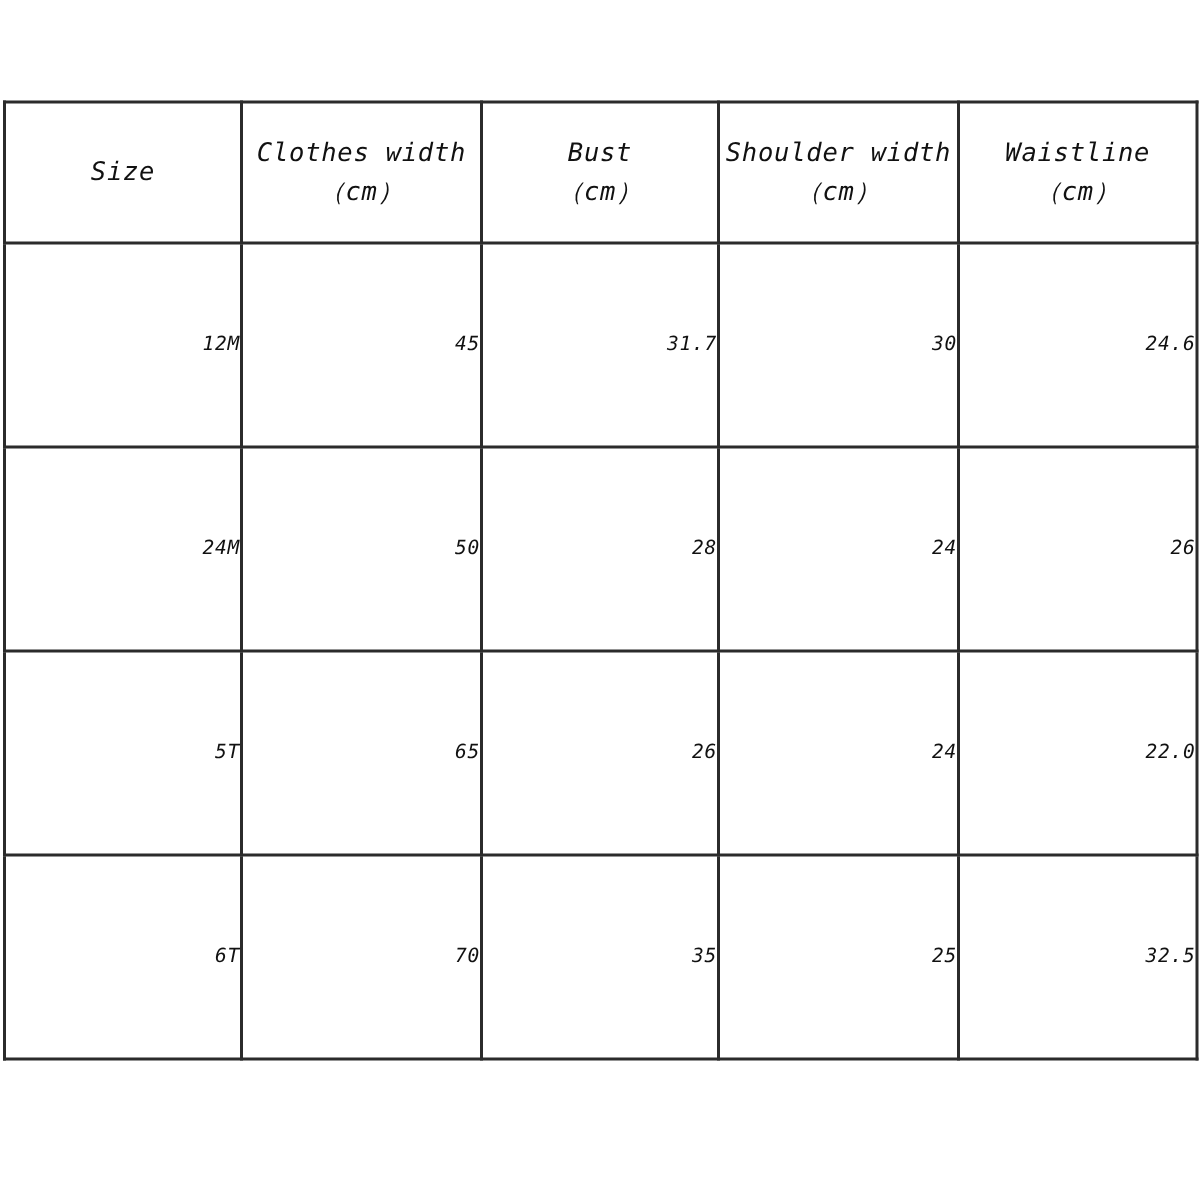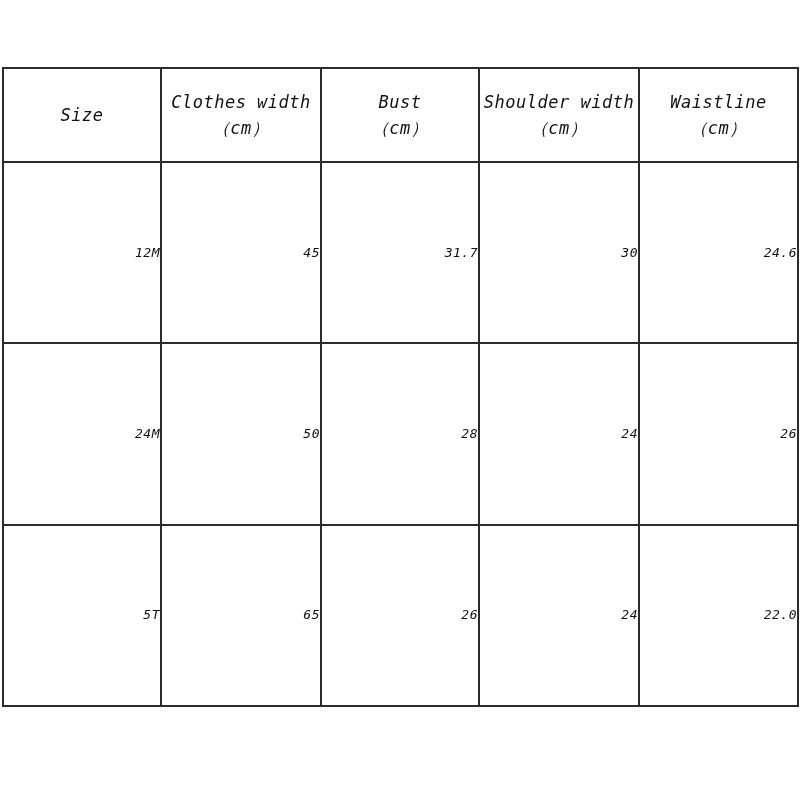--- a/index.html
+++ b/index.html
@@ -115,15 +115,22 @@
         <td>24</td>
         <td>26</td>
       </tr>
       <tr>
         <td>5T</td>
         <td>65</td>
         <td>26</td>
         <td>24</td>
         <td>22.0</td>
       </tr>
+      <tr>
+        <td>6T</td>
+        <td>70</td>
+        <td>35</td>
+        <td>25</td>
+        <td>32.5</td>
+      </tr>
     </tbody>
   </table>
 </div>
 
 </body></html>

